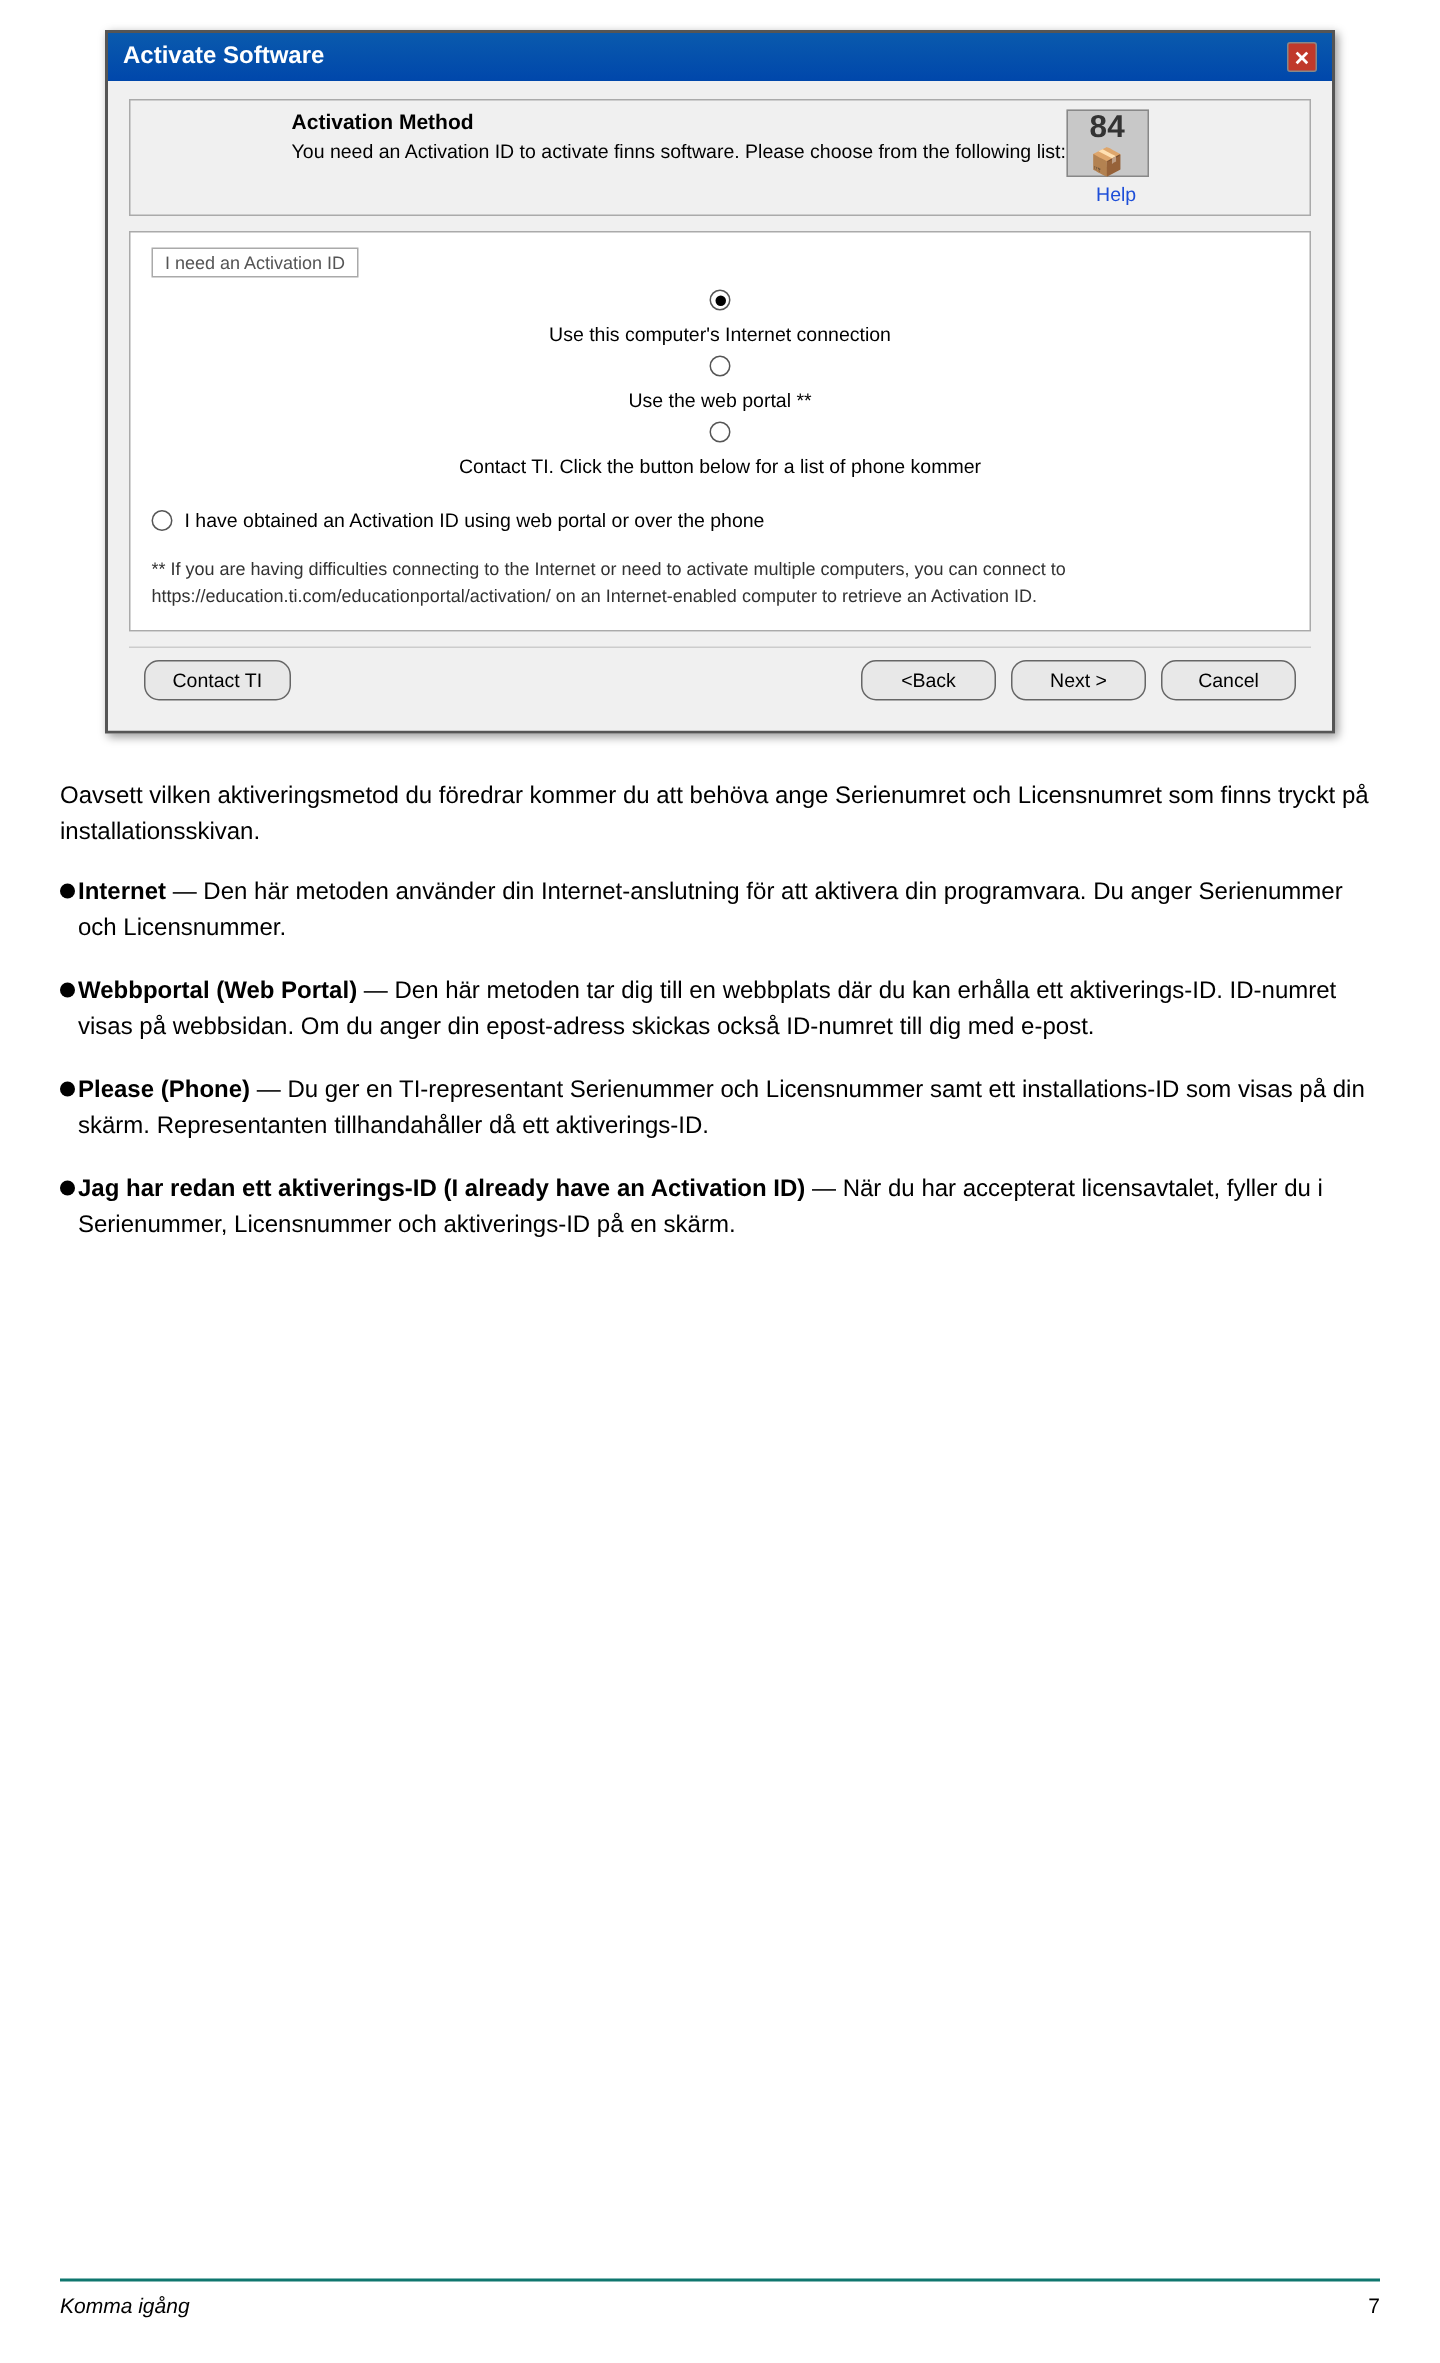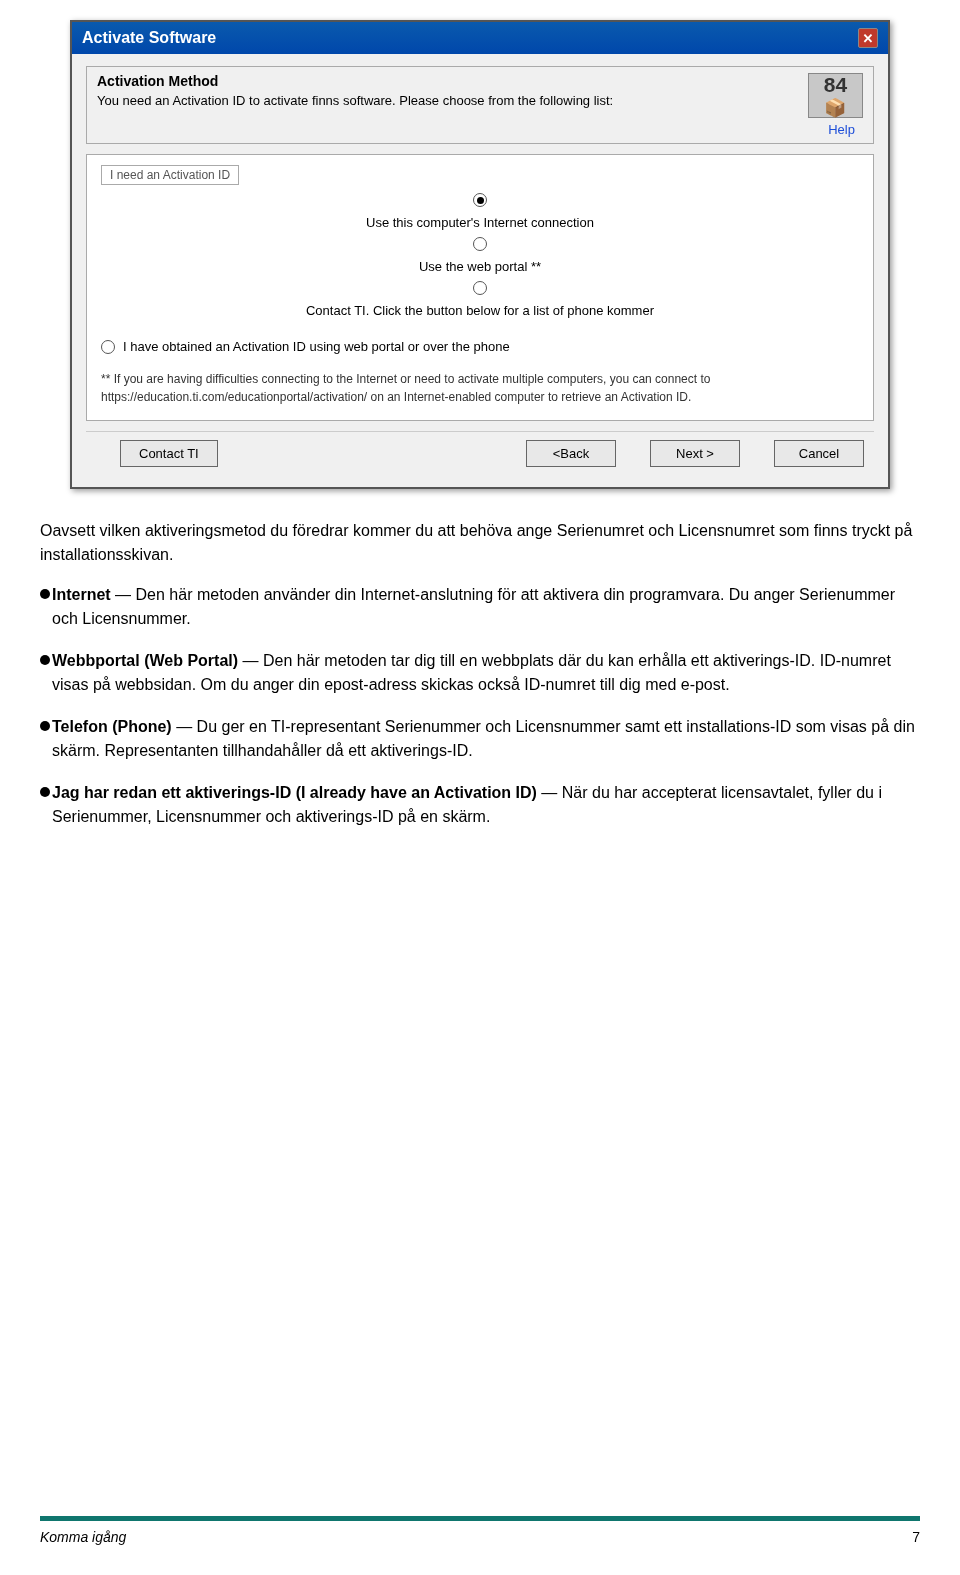--- a/index.html
+++ b/index.html
@@ -67,21 +67,21 @@
 
     .dialog-section-header {
       background: #f0f0f0;
       border: 1px solid #aaa;
       padding: 6px 10px;
       margin-bottom: 10px;
     }
 
     .dialog-section-header-row {
       display: flex;
-      justify-content: space-between;
+      justify-content: center;
       align-items: flex-start;
     }
 
     .activation-method-title {
       font-weight: bold;
       font-size: 14px;
       margin-bottom: 4px;
     }
 
     .activation-method-desc {
@@ -193,27 +193,26 @@
       align-items: center;
       gap: 10px;
       padding: 8px 10px;
       background: #f0f0f0;
       border-top: 1px solid #ccc;
     }
 
     .dlg-btn {
       background: #e8e8e8;
       border: 1px solid #666;
-      border-radius: 0;
+      border-radius: 10px;
       padding: 5px 18px;
       font-size: 13px;
       cursor: pointer;
       min-width: 90px;
       text-align: center;
-      margin-left: 24px;
     }
     .dlg-btn-spacer { flex: 1; }
 
     
     .body-text {
       width: 880px;
       margin: 0 auto;
       padding: 0 0 20px 0;
     }
 
@@ -246,21 +245,21 @@
       margin-top: 6px;
       flex-shrink: 0;
     }
 
     .bullet-content { flex: 1; }
 
     .bullet-term { font-weight: bold; }
 
     
     .page-footer {
-      border-top: 5px solid #0f766e;
+      border-top: 2px solid #0f766e;
       display: flex;
       justify-content: space-between;
       align-items: flex-start;
       padding-top: 8px;
       margin-top: auto;
       width: 880px;
       margin-left: auto;
       margin-right: auto;
     }
 
@@ -364,21 +363,21 @@
       <li>
         <div class="bullet-dot"></div>
         <div class="bullet-content">
           <span class="bullet-term">Webbportal (Web Portal)</span><span> — </span><span>Den här metoden tar dig till en webbplats där du kan erhålla ett aktiverings-ID. ID-numret visas på webbsidan. Om du anger din epost-adress skickas också ID-numret till dig med e-post.</span>
         </div>
       </li>
 
       <li>
         <div class="bullet-dot"></div>
         <div class="bullet-content">
-          <span class="bullet-term">Telefon (Phone)</span><span> — </span><span>Du ger en TI-representant Serienummer och Licensnummer samt ett installations-ID som visas på din skärm. Representanten tillhandahåller då ett aktiverings-ID.</span>
+          <span class="bullet-term">Please (Phone)</span><span> — </span><span>Du ger en TI-representant Serienummer och Licensnummer samt ett installations-ID som visas på din skärm. Representanten tillhandahåller då ett aktiverings-ID.</span>
         </div>
       </li>
 
       <li>
         <div class="bullet-dot"></div>
         <div class="bullet-content">
           <span class="bullet-term">Jag har redan ett aktiverings-ID (I already have an Activation ID)</span><span> — </span><span>När du har accepterat licensavtalet, fyller du i Serienummer, Licensnummer och aktiverings-ID på en skärm.</span>
         </div>
       </li>
     </ul>

